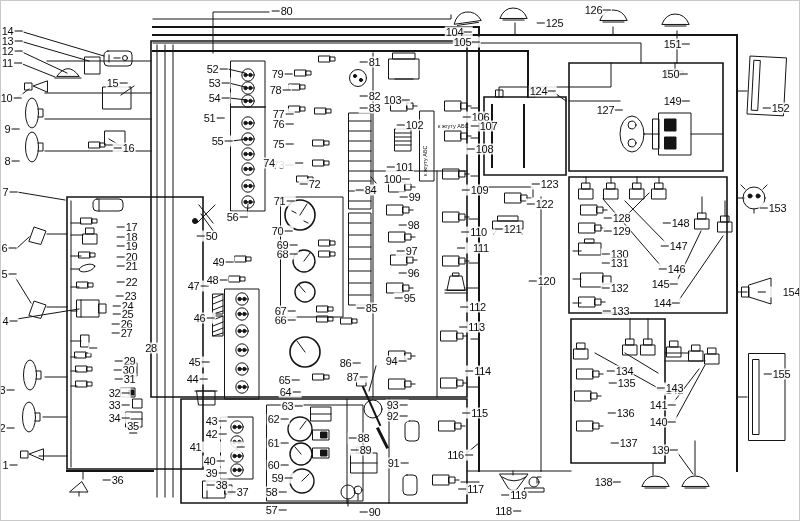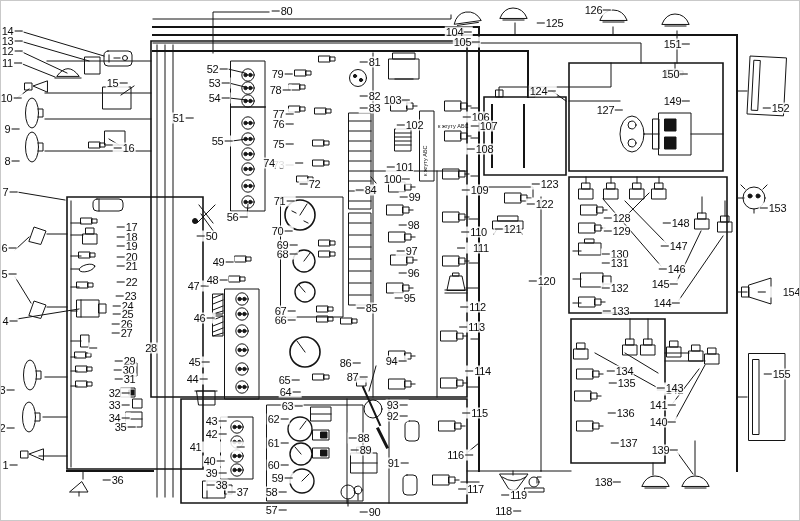--- a/index.html
+++ b/index.html
@@ -591,21 +591,21 @@
         <i></i>
       </span>
       <span class="lbl" style="left: 118px; top: 404px;">
         <b>33</b>
         <i></i>
       </span>
       <span class="lbl" style="left: 118px; top: 417px;">
         <b>34</b>
         <i></i>
       </span>
-      <span class="lbl" style="left: 124px; top: 426px;">
+      <span class="lbl" style="left: 132px; top: 426px; flex-direction: column;">
         <b>35</b>
         <i></i>
       </span>
       <span class="lbl" style="left: 112px; top: 479px;">
         <i></i>
         <b>36</b>
       </span>
       <span class="lbl" style="left: 237px; top: 491px;">
         <i></i>
         <b>37</b>
@@ -655,21 +655,21 @@
         <i></i>
       </span>
       <span class="lbl" style="left: 222px; top: 261px;">
         <b>49</b>
         <i></i>
       </span>
       <span class="lbl" style="left: 206px; top: 235px;">
         <i></i>
         <b>50</b>
       </span>
-      <span class="lbl" style="left: 182px; top: 117px;">
+      <span class="lbl" style="left: 213px; top: 117px;">
         <b>51</b>
         <i></i>
       </span>
       <span class="lbl" style="left: 216px; top: 68px;">
         <b>52</b>
         <i></i>
       </span>
       <span class="lbl" style="left: 218px; top: 82px;">
         <b>53</b>
         <i></i>

